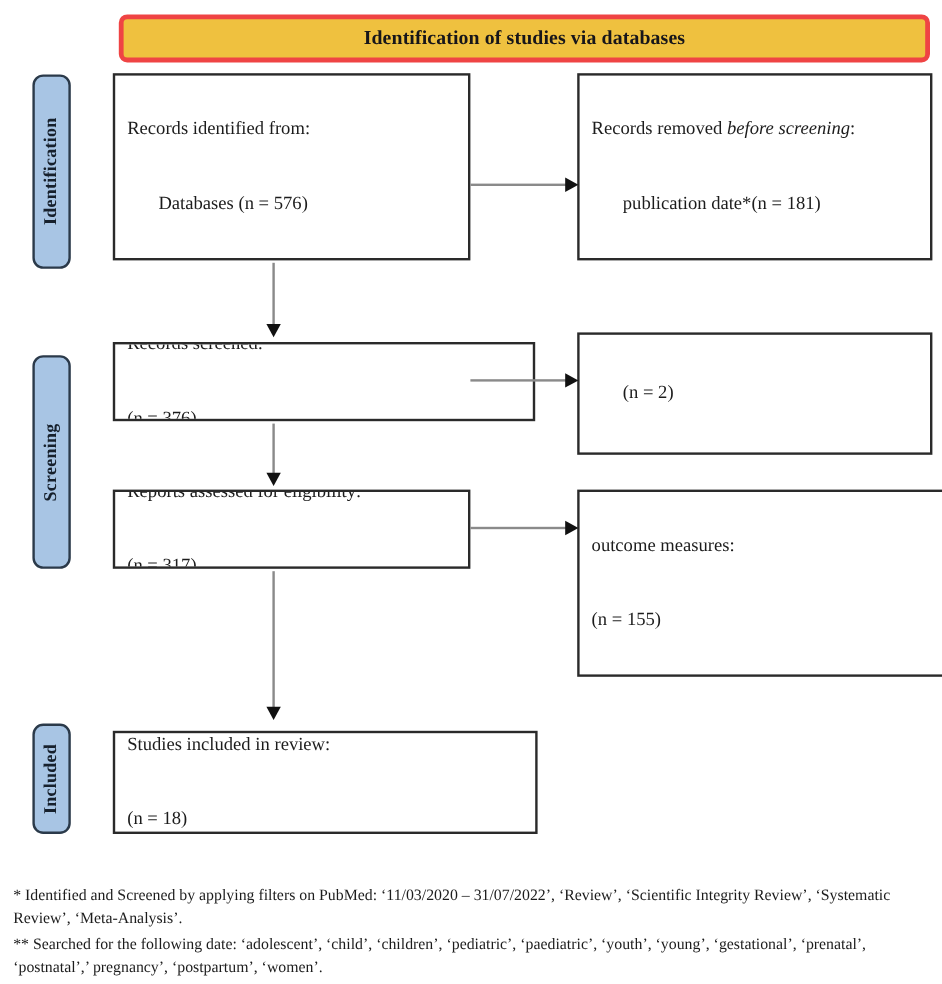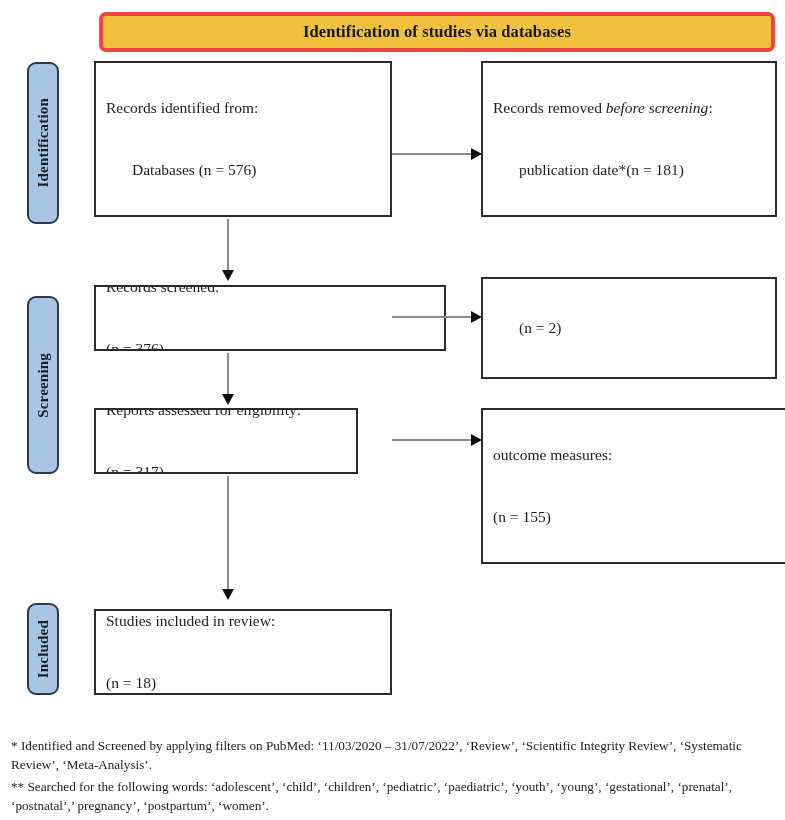--- a/index.html
+++ b/index.html
@@ -210,21 +210,21 @@
   <div class="h-arrow" style="left:392px; top:311px; width:90px;">
     <div class="shaft" style="width:80px;"></div>
     <div class="head"></div>
   </div>
 
   <div class="v-arrow" style="left:222px; top:353px; height:52px;">
     <div class="shaft" style="height:42px;"></div>
     <div class="head"></div>
   </div>
 
-  <div class="box vcenter" style="left:94px; top:408px; width:264px; height:66px;">
+  <div class="box vcenter" style="left:94px; top:408px; width:298px; height:66px;">
     <div class="btext">
       <div>Reports assessed for eligibility:</div>
       <div>(n = 317)</div>
     </div>
   </div>
 
   <div class="box vcenter" style="left:481px; top:408px; width:316px; height:156px;">
     <div class="btext">
       
       
@@ -238,25 +238,25 @@
   <div class="h-arrow" style="left:392px; top:434px; width:90px;">
     <div class="shaft" style="width:80px;"></div>
     <div class="head"></div>
   </div>
 
   <div class="v-arrow" style="left:222px; top:476px; height:124px;">
     <div class="shaft" style="height:114px;"></div>
     <div class="head"></div>
   </div>
 
-  <div class="box vcenter" style="left:94px; top:609px; width:298px; height:86px;">
+  <div class="box vcenter" style="left:94px; top:609px; width:354px; height:86px;">
     <div class="btext">
       <div>Studies included in review:</div>
       <div>(n = 18)</div>
     </div>
   </div>
 
   <div class="footnotes">
     <div class="footnote">* Identified and Screened by applying filters on PubMed: ‘11/03/2020 – 31/07/2022’, ‘Review’, ‘Scientific Integrity Review’, ‘Systematic Review’, ‘Meta-Analysis’.</div>
-    <div class="footnote">** Searched for the following words: ‘adolescent’, ‘child’, ‘children’, ‘pediatric’, ‘paediatric’, ‘youth’, ‘young’, ‘gestational’, ‘prenatal’, ‘postnatal’,’ pregnancy’, ‘postpartum’, ‘women’.</div>
+    <div class="footnote">** Searched for the following date: ‘adolescent’, ‘child’, ‘children’, ‘pediatric’, ‘paediatric’, ‘youth’, ‘young’, ‘gestational’, ‘prenatal’, ‘postnatal’,’ pregnancy’, ‘postpartum’, ‘women’.</div>
   </div>
 
 </div>
 
 </body></html>

